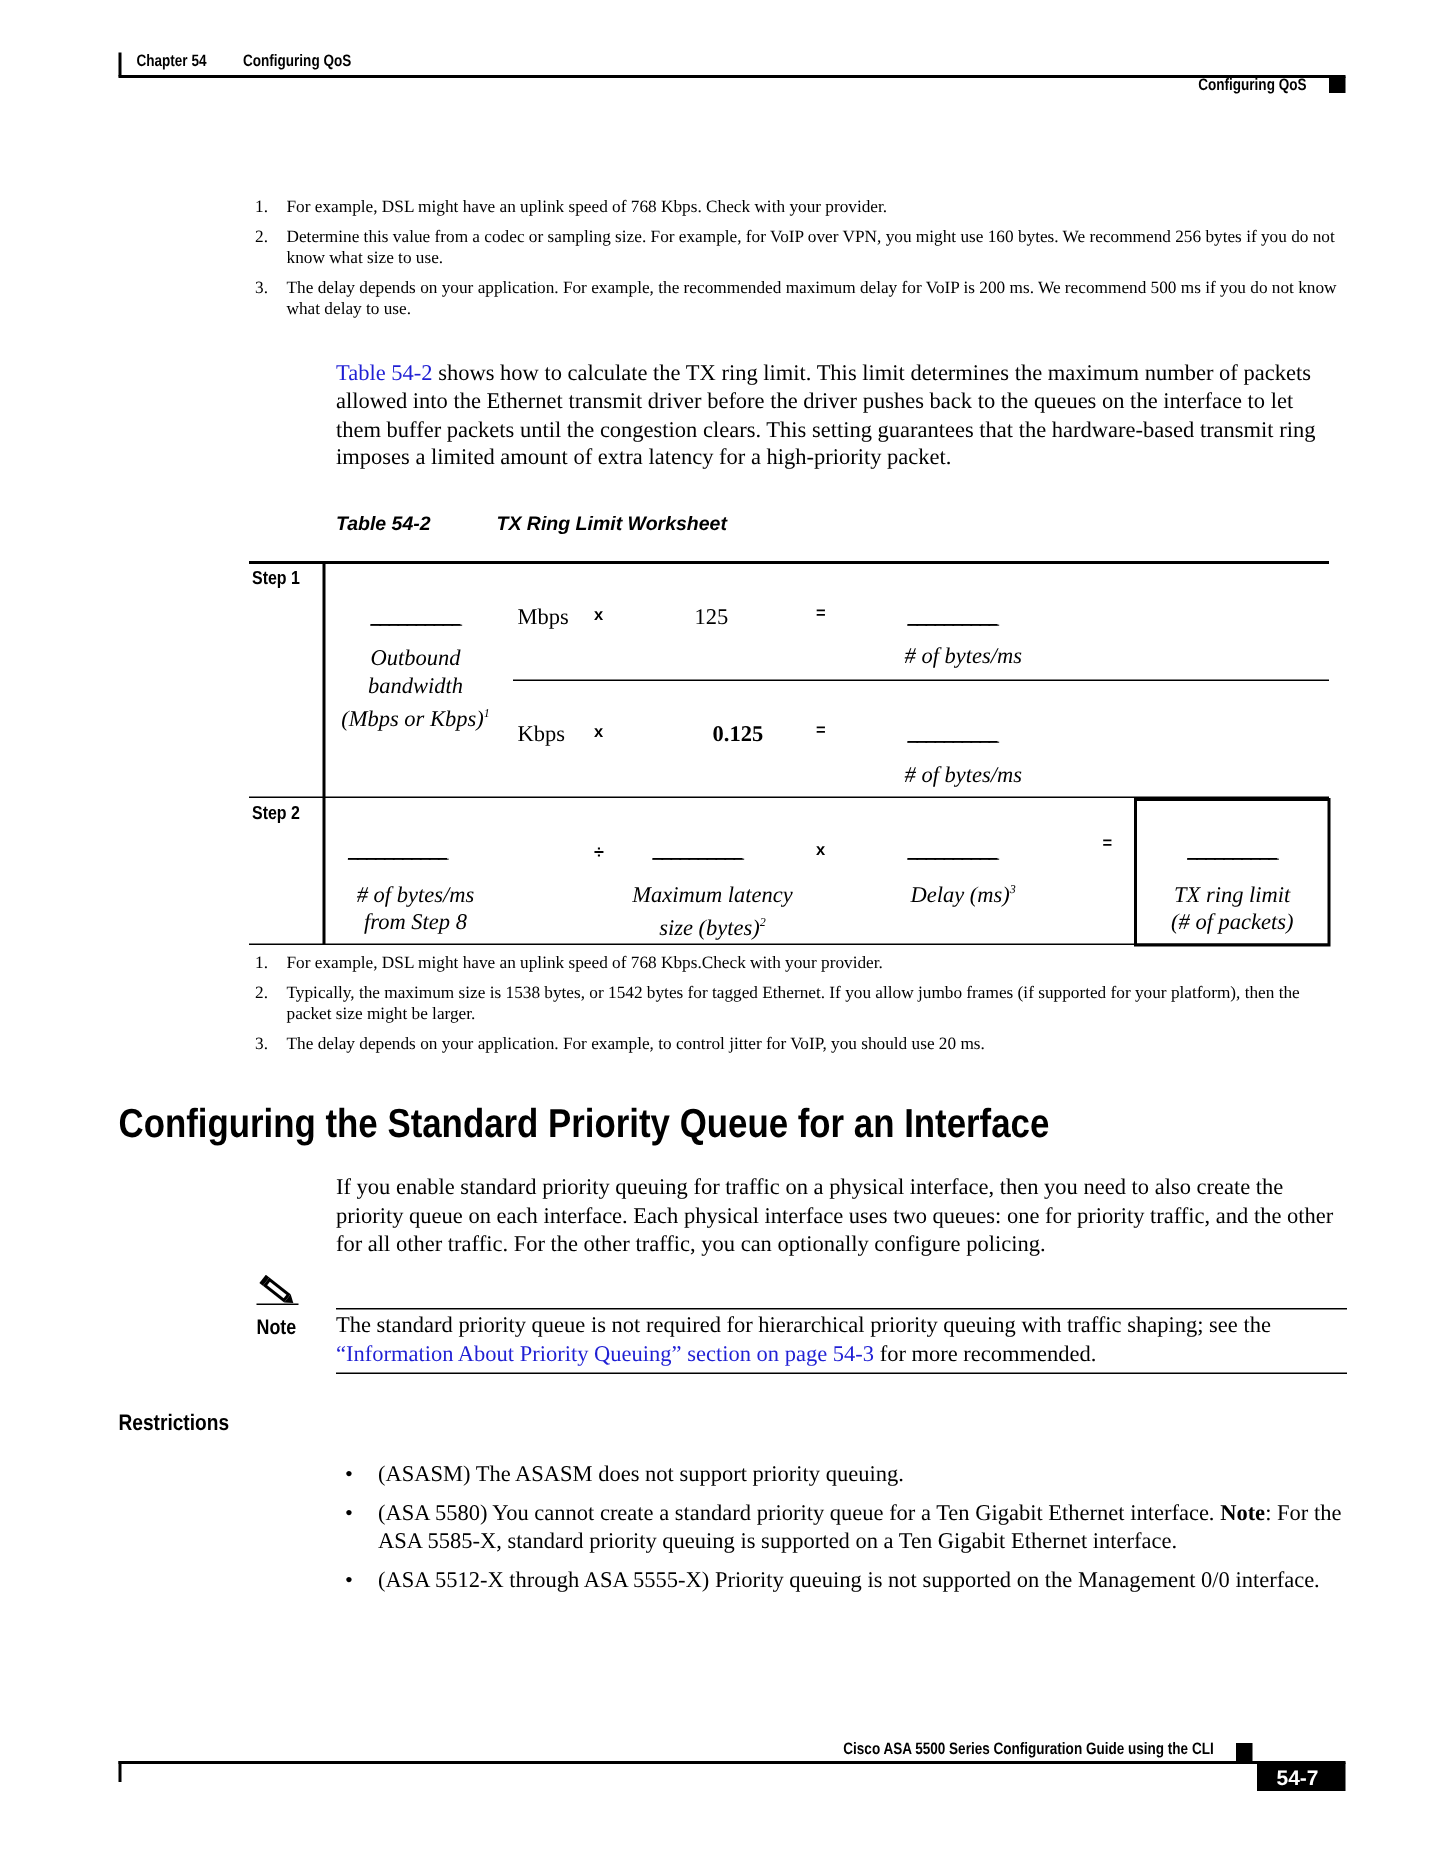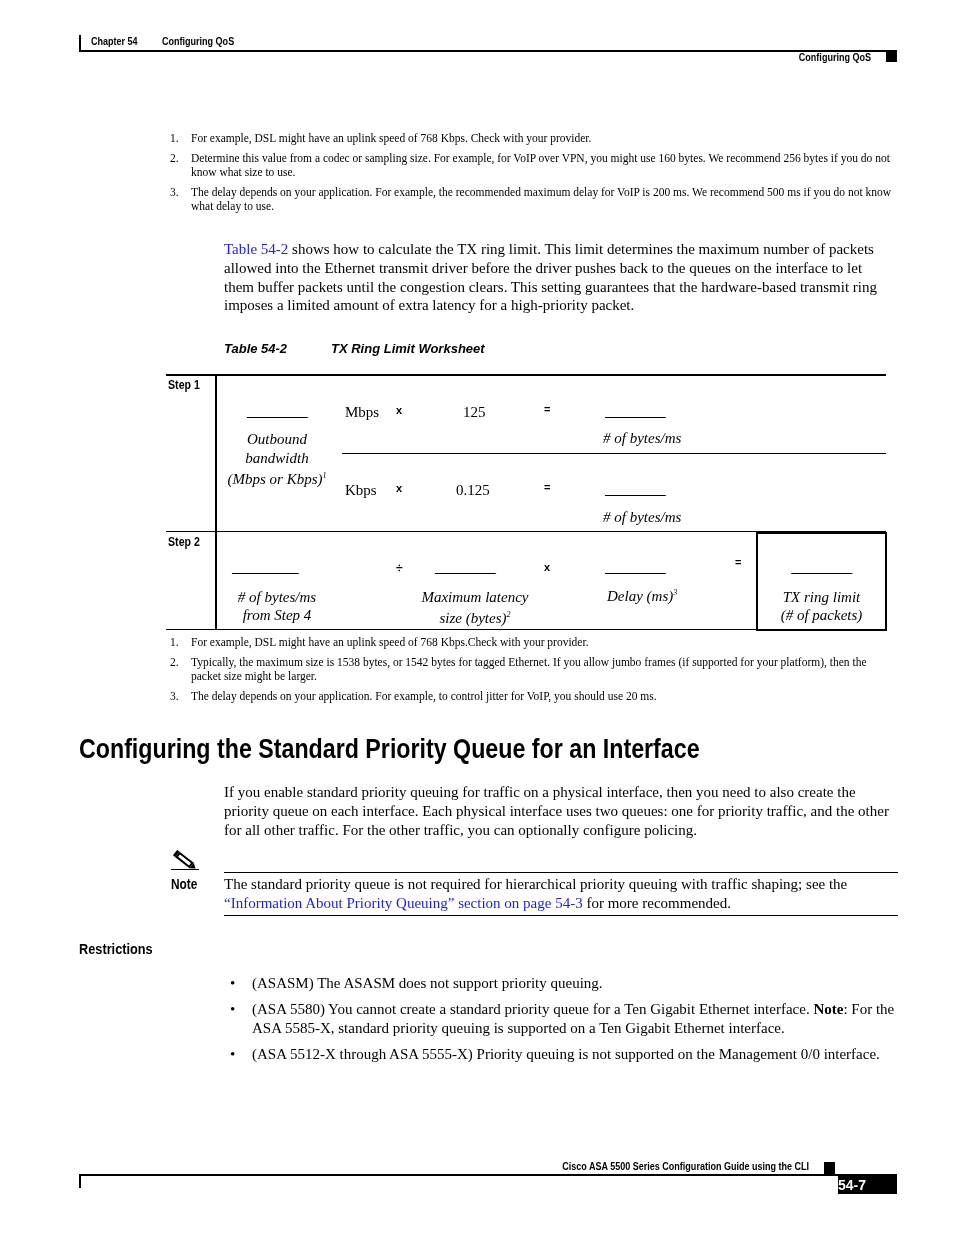--- a/index.html
+++ b/index.html
@@ -75,30 +75,30 @@
 
   <div class="abs" style="left:345px; top:404px; font-size:15px;">Mbps</div>
   <div class="abs sans-b" style="left:396px; top:404px; font-size:11px;">x</div>
   <div class="abs" style="left:463px; top:404px; font-size:15px; font-weight:normal;">125</div>
   <div class="abs sans-b" style="left:544px; top:403px; font-size:11px;">=</div>
   <div class="abs blank" style="left:605px; top:404px;">__________</div>
   <div class="abs ital" style="left:603px; top:430px; font-size:15px;"># of bytes/ms</div>
 
   <div class="abs" style="left:345px; top:482px; font-size:15px;">Kbps</div>
   <div class="abs sans-b" style="left:396px; top:482px; font-size:11px;">x</div>
-  <div class="abs" style="left:456px; top:482px; font-size:15px; font-weight:normal;">0.125</div>
+  <div class="abs" style="left:475px; top:482px; font-size:15px; font-weight:bold;">0.125</div>
   <div class="abs sans-b" style="left:544px; top:481px; font-size:11px;">=</div>
   <div class="abs blank" style="left:605px; top:482px;">__________</div>
   <div class="abs ital" style="left:603px; top:509px; font-size:15px;"># of bytes/ms</div>
 
   <div class="abs sans-b cond" style="left:168px; top:535px; font-size:12.5px;">Step 2</div>
   <div class="abs blank" style="left:232px; top:560px;">___________</div>
   <div class="abs ital center" style="left:218px; top:588px; width:118px; font-size:15px; line-height:18px;">
     <div># of bytes/ms</div>
-    <div>from Step 4</div>
+    <div>from Step 8</div>
   </div>
   <div class="abs sans-b" style="left:396px; top:561px; font-size:12px;">÷</div>
   <div class="abs blank" style="left:435px; top:560px;">__________</div>
   <div class="abs ital center" style="left:410px; top:588px; width:130px; font-size:15px; line-height:18px;">
     <div>Maximum latency</div>
     <div><span>size (bytes)</span><sup>2</sup></div>
   </div>
   <div class="abs sans-b" style="left:544px; top:561px; font-size:11px;">x</div>
   <div class="abs blank" style="left:605px; top:560px;">__________</div>
   <div class="abs ital" style="left:607px; top:588px; font-size:15px;"><span>Delay (ms)</span><sup>3</sup></div>
@@ -164,15 +164,15 @@
     <span class="bullet-text">(ASA 5512-X through ASA 5555-X) Priority queuing is not supported on the Management 0/0 interface.</span>
   </div>
 </div>
 
 <div>
   <div class="abs hdr hdr-r" style="right:145px; top:1160px;">Cisco ASA 5500 Series Configuration Guide using the CLI</div>
   <div class="abs" style="left:824px; top:1162px; width:11px; height:12px; background:#000;"></div>
   <div class="hline" style="left:79px; top:1174px; width:818px;"></div>
   <div class="vline" style="left:79px; top:1174px; height:14px;"></div>
   <div class="abs" style="left:838px; top:1175px; width:59px; height:19px; background:#000;">
-    <div class="abs sans-b" style="left:0; top:2px; width:41px; text-align:left; color:#fff; font-size:14px;">54-7</div>
+    <div class="abs sans-b" style="left:0; top:2px; width:41px; text-align:right; color:#fff; font-size:14px;">54-7</div>
   </div>
 </div>
 
 </body></html>

